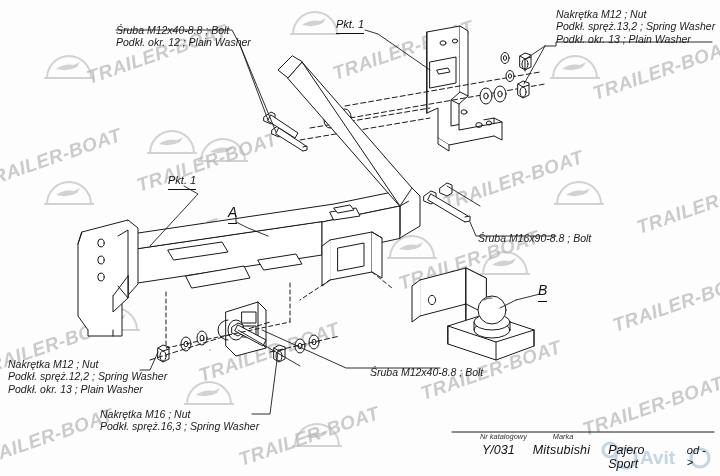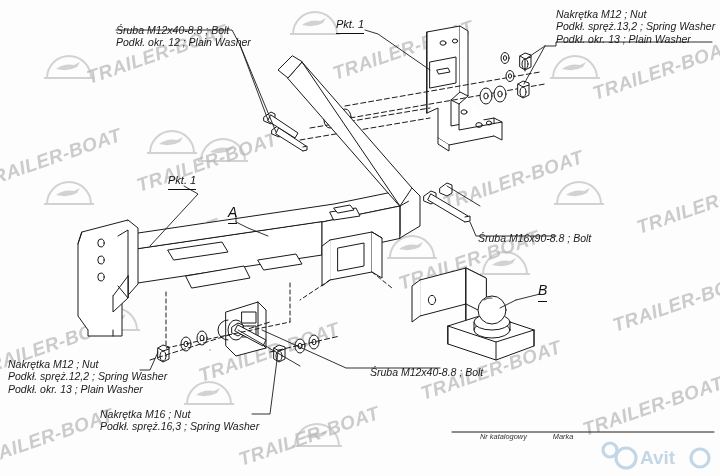--- a/index.html
+++ b/index.html
@@ -501,20 +501,26 @@
   <span class="tag underline" style="left:336px; top:18px;">Pkt. 1</span>
   <span class="tag underline" style="left:168px; top:174px;">Pkt. 1</span>
   <span class="tag letter underline" style="left:228px; top:204px;">A</span>
   <span class="tag letter underline" style="left:538px; top:282px;">B</span>
 
   <div class="titleblock">
     <div class="tb-head">
       <span>Nr katalogowy</span>
       <span>Marka</span>
     </div>
+    <div class="tb-body">
+      <span>Y/031</span>
+      <span class="brand">Mitsubishi</span>
+      <span class="model">Pajero Sport</span>
+      <span class="range">od -&gt;</span>
+    </div>
   </div>
 
   <div class="avito">
     <svg viewBox="0 0 118 40">
       <g fill="none" stroke="#7fa8c9" stroke-width="3.2">
         <circle cx="14" cy="14" r="7"></circle>
         <circle cx="30" cy="22" r="10"></circle>
         <circle cx="104" cy="22" r="9"></circle>
       </g>
       <text x="44" y="28" font-family="Liberation Sans, sans-serif" font-size="19" font-weight="bold" fill="#7fa8c9">Avit</text>

